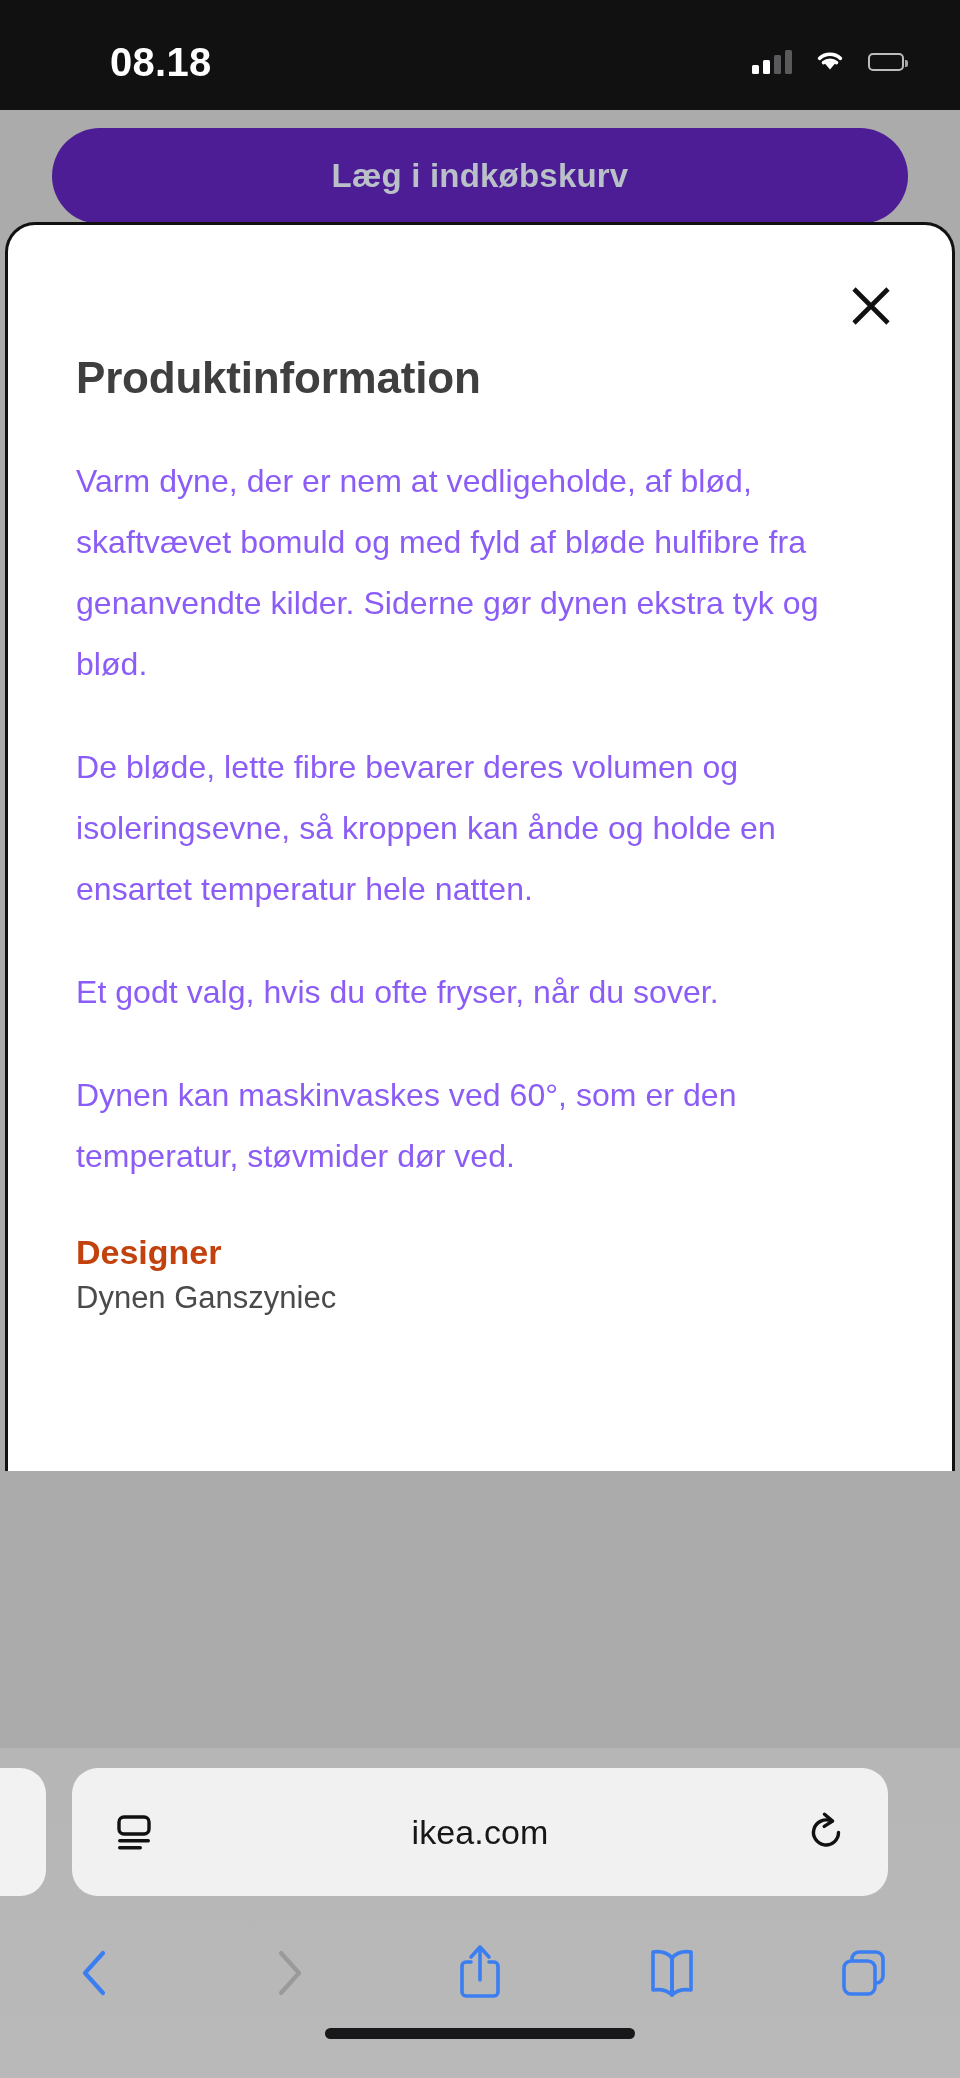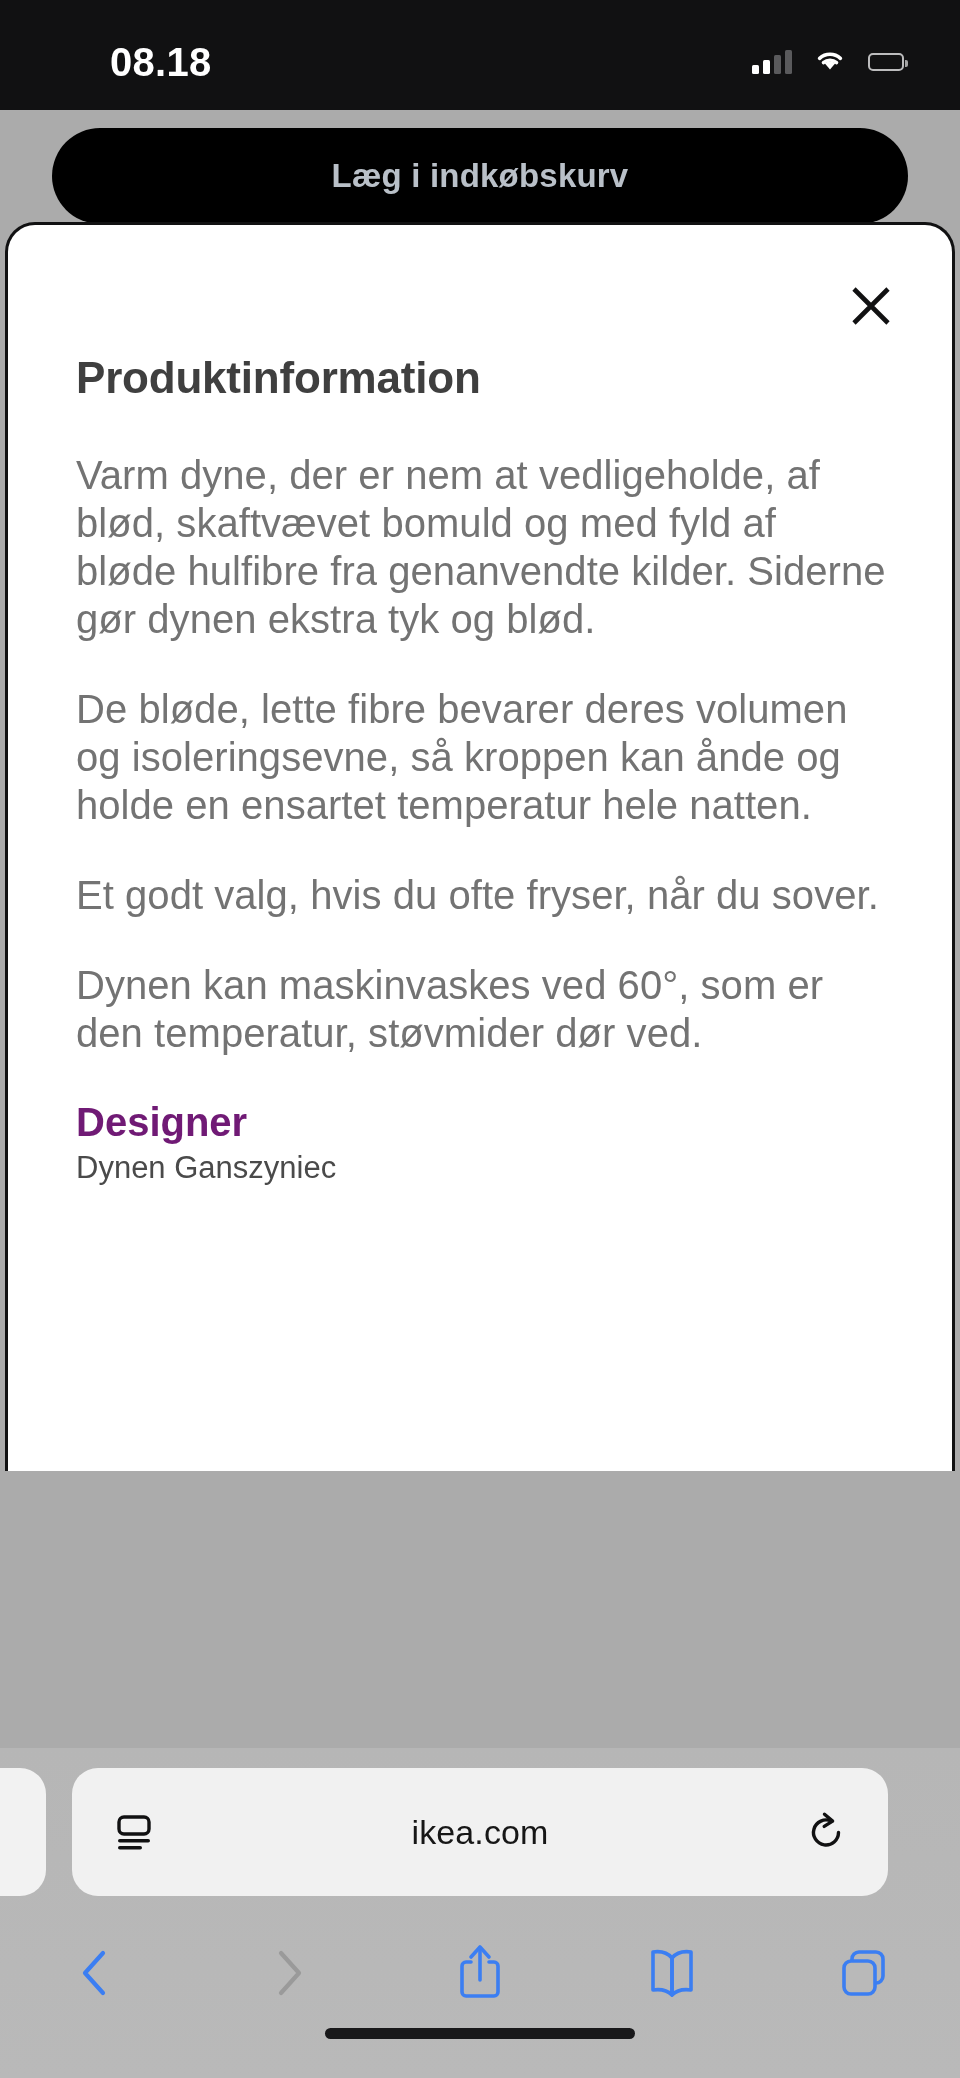--- a/index.html
+++ b/index.html
@@ -57,21 +57,21 @@
 
   
   #page-behind {
     position:absolute; top:110px; left:0;
     width:960px; height:1660px;
     background:#ababab;
   }
   #cart-button {
     position:absolute; top:18px; left:52px;
     width:856px; height:96px;
-    background:#000000;
+    background:#4c1d95;
     border-radius:48px;
     display:flex; align-items:center; justify-content:center;
     color:#b9c0c8;
     font-size:33px; font-weight:700;
     letter-spacing:.2px;
   }
 
   
   #modal {
     position:absolute;
@@ -95,32 +95,32 @@
     padding:128px 66px 0 68px;
   }
   #modal-title {
     font-size:44px;
     font-weight:700;
     color:#3f3f3f;
     letter-spacing:-0.2px;
     margin-bottom:48px;
   }
   .para {
-    font-size:40px;
-    line-height:48px;
-    color:#737373;
+    font-size:32px;
+    line-height:61px;
+    color:#8b5cf6;
     margin-bottom:42px;
     letter-spacing:.05px;
   }
   #designer-block { margin-top:4px; }
   #designer-label {
-    font-size:40px;
+    font-size:34px;
     line-height:46px;
     font-weight:700;
-    color:#701a75;
+    color:#c2410c;
   }
   #designer-name {
     font-size:31px;
     line-height:46px;
     color:#4a4a4a;
   }
 
   
   #safari-bottom {
     position:absolute; left:0; top:1748px;

